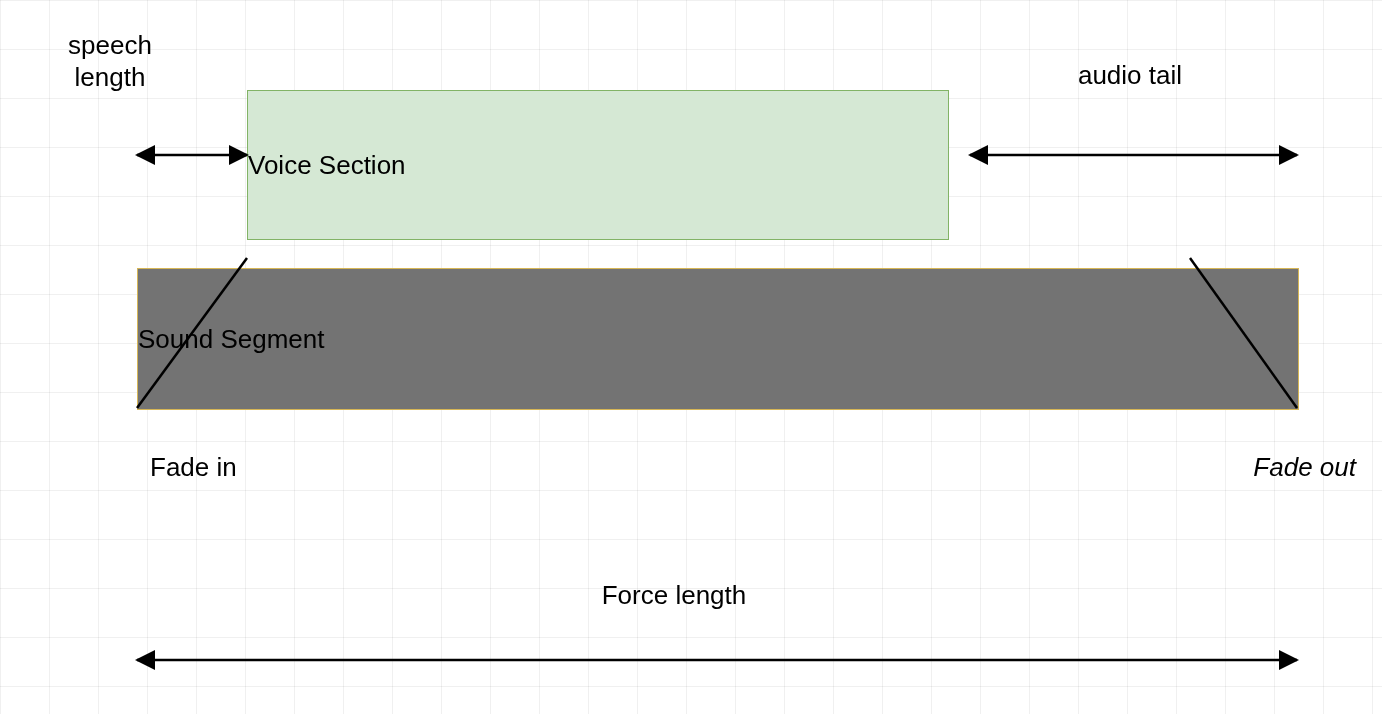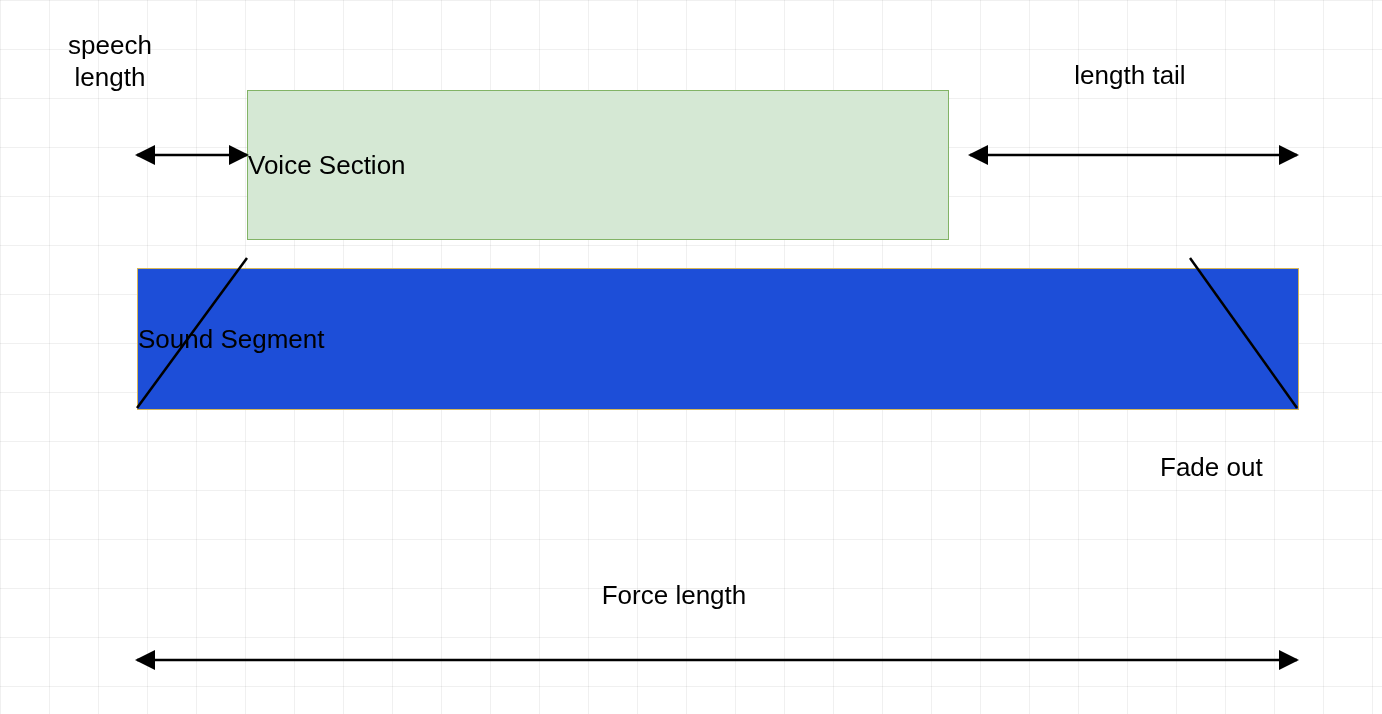--- a/index.html
+++ b/index.html
@@ -45,45 +45,46 @@
     width: 700px;
     height: 148px;
     background: #d5e8d4;
     border: 1px solid #82b366;
   }
   .sound-box {
     left: 137px;
     top: 268px;
     width: 1160px;
     height: 140px;
-    background: #1d4ed8;
+    background: #737373;
     border: 1px solid #d6b656;
   }
   svg.overlay {
     position: absolute;
     top: 0; left: 0;
     width: 1382px;
     height: 714px;
     pointer-events: none;
   }
 </style>
 </head>
 <body>
 
 <div class="grid-bg"></div>
 
 <div class="canvas">
 
   <div class="label" style="left:40px; top:30px; width:140px;">speech</div>
   <div class="label" style="left:40px; top:62px; width:140px;">length</div>
 
-  <div class="label" style="left:1000px; top:60px; width:260px;">length tail</div>
+  <div class="label" style="left:1000px; top:60px; width:260px;">audio tail</div>
 
+  <div class="label" style="left:150px; top:452px; width:140px; text-align:left;">Fade in</div>
 
-  <div class="label" style="left:1160px; top:452px; width:160px; text-align:left;">Fade out</div>
+  <div class="label" style="left:1196px; top:452px; width:160px; text-align:right;font-style:italic;">Fade out</div>
 
   <div class="label" style="left:0px; top:580px; width:1348px;">Force length</div>
 
   <div class="box voice-box">
     <span>Voice Section</span>
   </div>
 
   <div class="box sound-box">
     <span>Sound Segment</span>
   </div>

